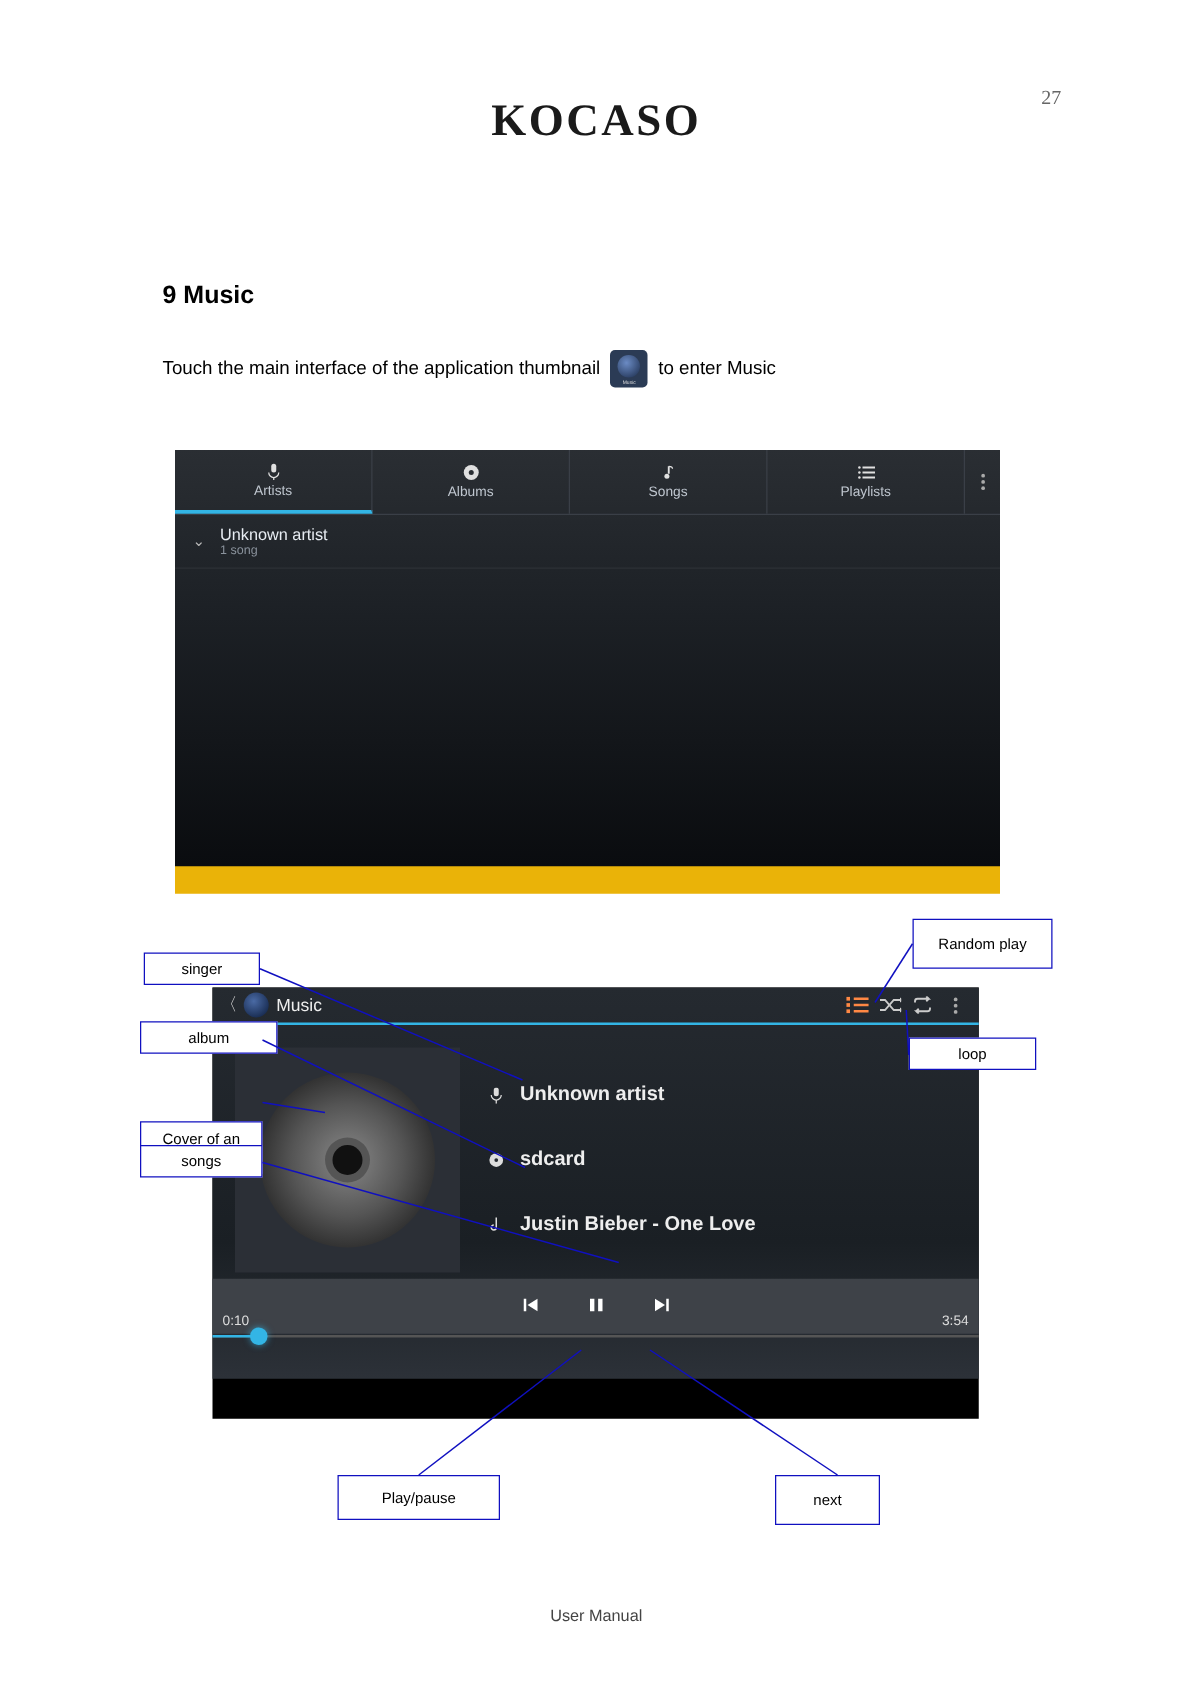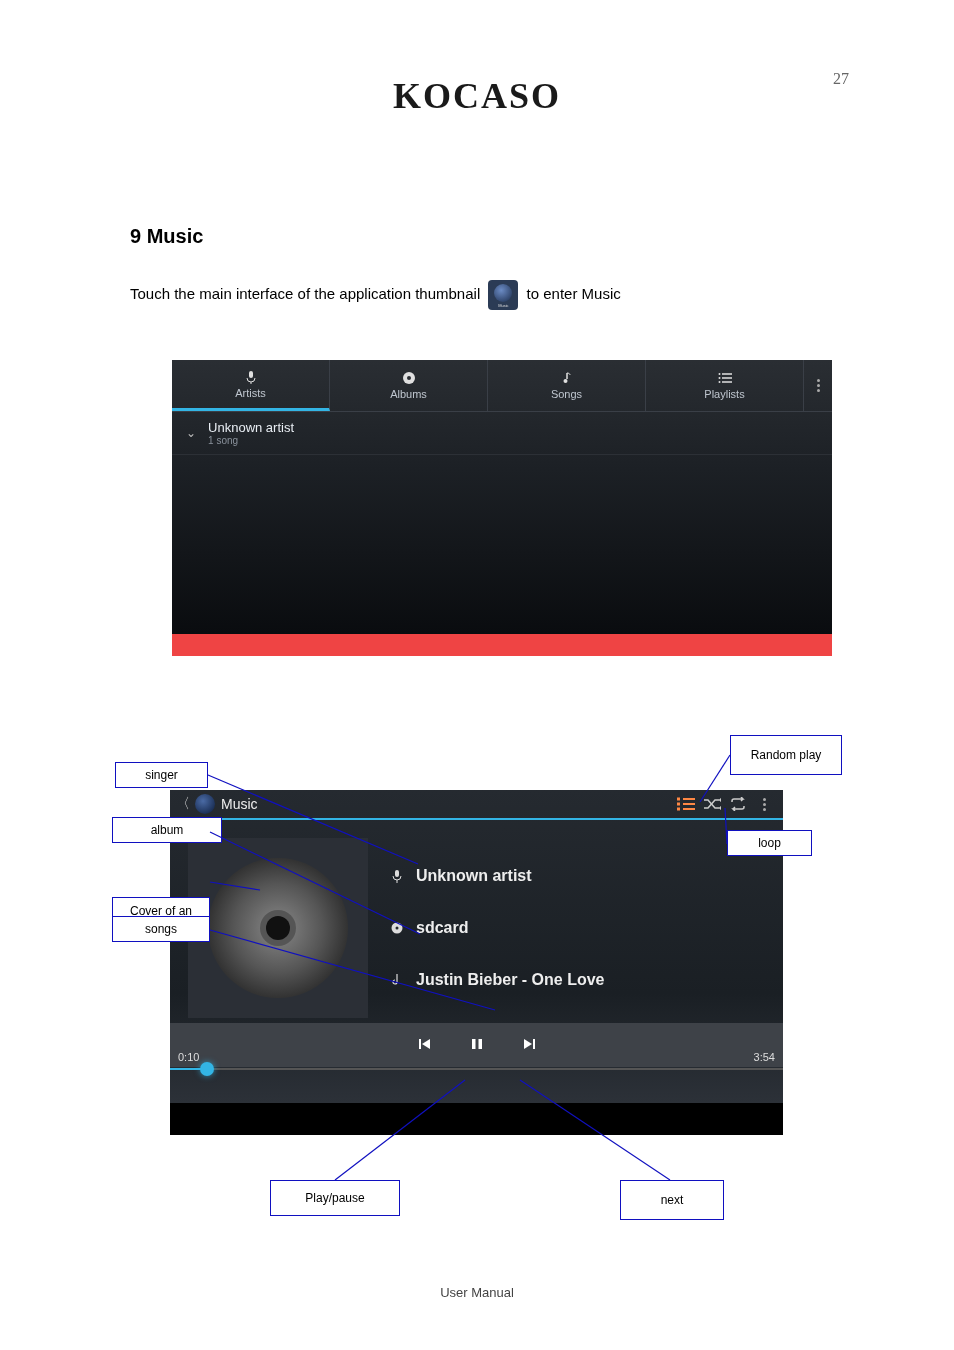--- a/index.html
+++ b/index.html
@@ -7,21 +7,21 @@
   .page { position: relative; width: 954px; height: 1350px; padding: 60px 80px; }
   .brand { position: absolute; top: 75px; left: 50%; transform: translateX(-50%); font-family: "Times New Roman", serif; font-weight: 900; font-size: 36px; letter-spacing: 2px; color: #1a1a1a; }
   .pgnum-top { position: absolute; top: 70px; right: 105px; font-family: Georgia, serif; font-size: 16px; color: #666; }
   .section-title { position: absolute; top: 225px; left: 130px; font-size: 20px; font-weight: bold; }
   .intro { position: absolute; top: 280px; left: 130px; right: 130px; line-height: 1.5; font-size: 15px; }
   .music-icon-small { display:inline-block; width:30px; height:30px; background:#2b3b55; border-radius:4px; vertical-align:middle; position:relative; margin:0 4px; }
   .music-icon-small::before { content:""; position:absolute; top:4px; left:50%; transform:translateX(-50%); width:18px; height:18px; border-radius:50%; background: radial-gradient(circle at 40% 35%, #6b8bc4, #1a2b4a); }
   .music-icon-small::after { content:"Music"; position:absolute; bottom:1px; left:0; right:0; text-align:center; color:#ddd; font-size:4px; }
 
   
-  .ss1 { position:absolute; top:360px; left:140px; width:660px; height:296px; background:#ef4444;margin-left:32px; }
+  .ss1 { position:absolute; top:360px; left:140px; width:660px; height:355px; background:#eab308; }
   .ss1-inner { position:absolute; top:0; left:0; right:0; bottom:22px; background: linear-gradient(to bottom, #2a2e33 0%, #1c2025 40%, #0a0c0f 100%); }
   .tabbar { display:flex; height:52px; border-bottom:1px solid #3a3f47; }
   .tab { flex:1; text-align:center; color:#bfc6cf; font-size:11px; display:flex; flex-direction:column; align-items:center; justify-content:center; border-right:1px solid #3a3f47; cursor:pointer; }
   .tab:first-child { border-bottom:3px solid #33b5e5; }
   .tab .ticon { width:14px; height:14px; margin-bottom:3px; display:flex; align-items:center; justify-content:center; }
   .overflow-btn { width:28px; display:flex; align-items:center; justify-content:center; color:#aaa; cursor:pointer; }
   .dots { display:flex; flex-direction:column; gap:2px; }
   .dots span { width:3px; height:3px; background:#aaa; border-radius:50%; display:block; }
   .artist-row { display:flex; align-items:center; padding:8px 14px; border-bottom:1px solid #2c3036; }
   .chevron { color:#bbb; font-size:12px; margin-right:12px; }
@@ -243,27 +243,27 @@
     </div>
   <div class="callout-box" style="top:862px; left:112px; width:98px; height:42px;margin-top:35px;">
       <span>Cover of an album</span>
     </div>
   <div class="callout-box" style="top:916px; left:112px; width:98px;">
       <span>songs</span>
     </div>
   <div class="callout-box" style="top:735px; left:730px; width:112px; height:40px;">
       <span>Random play</span>
     </div>
-  <div class="callout-box" style="top:830px; left:727px; width:85px;">
+  <div class="callout-box" style="top:830px; left:727px; width:102px;">
       <span>loop</span>
     </div>
   <div class="callout-box" style="top:1180px; left:270px; width:130px; height:36px;">
       <span>Play/pause</span>
     </div>
-  <div class="callout-box" style="top:1180px; left:620px; width:104px; height:40px;">
+  <div class="callout-box" style="top:1180px; left:620px; width:84px; height:40px;">
       <span>next</span>
     </div>
 
   <svg class="lines">
     <line x1="208" y1="775" x2="418" y2="864"></line>
     <line x1="210" y1="832" x2="420" y2="934"></line>
     <line x1="210" y1="882" x2="260" y2="890"></line>
     <line x1="210" y1="930" x2="495" y2="1010"></line>
     <line x1="730" y1="755" x2="700" y2="802"></line>
     <line x1="727" y1="844" x2="725" y2="808"></line>

